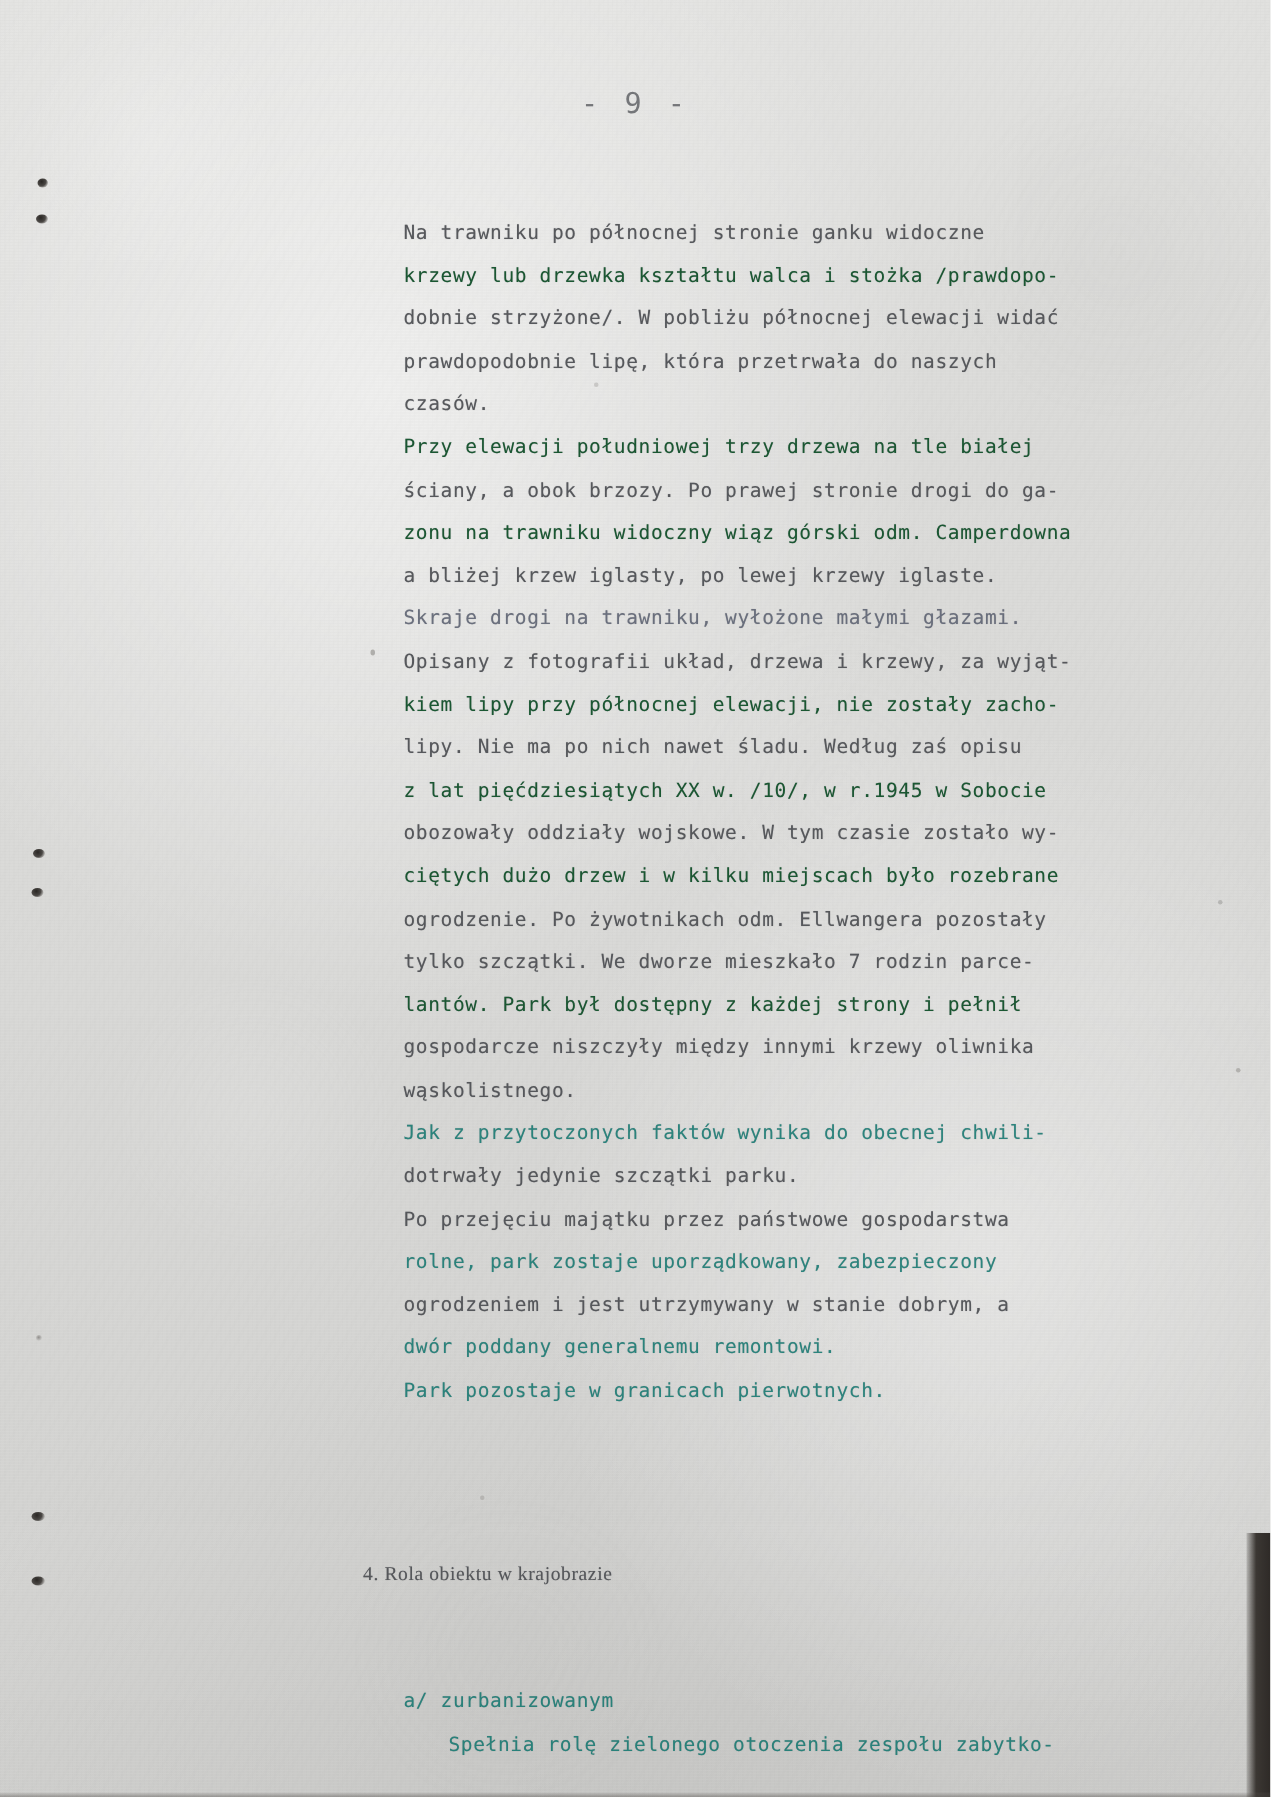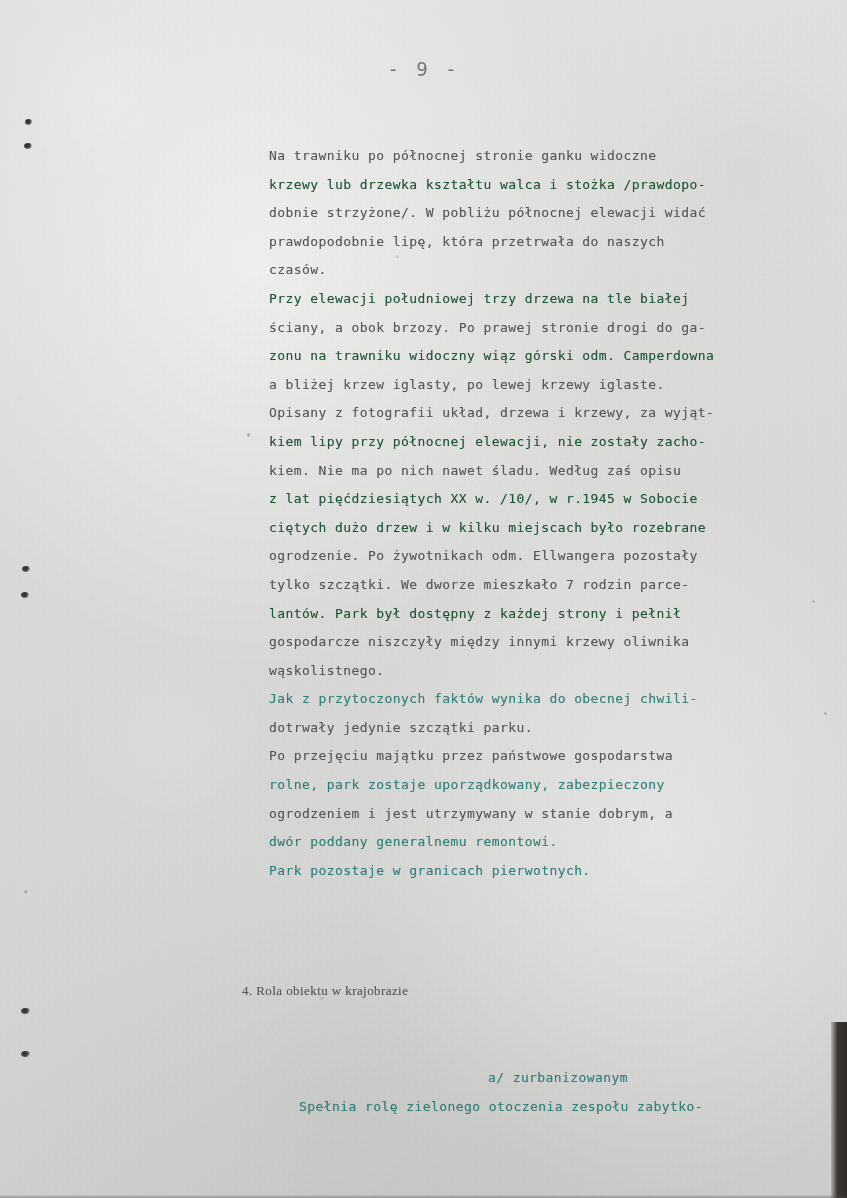--- a/index.html
+++ b/index.html
@@ -97,21 +97,21 @@
     letter-spacing: 0.42px;
     white-space: pre;
     color: #4e5054;
     font-family: "DejaVu Sans Mono", "Liberation Mono", monospace;
     text-shadow: 0 0 0.7px rgba(90,92,96,0.45);
   }
 
   
   .ind-body   { padding-left: 269px; }
   .ind-num    { padding-left: 242px; font-family: Liberation Serif, serif; }
-  .ind-sub    { padding-left: 269px; text-align: center; }
+  .ind-sub    { padding-left: 269px; }
   .ind-subtxt { padding-left: 299px; }
 
   
   .ink-dark   { color: #14532d; opacity: 0.97; }
   .ink-mid    { color: #4e5054; opacity: 0.94; }
   .ink-light  { color: #0f766e; opacity: 0.86; }
   .ink-blue   { color: #5a6070; opacity: 0.88; }
   .spacer-md { height: 58px; }
   .spacer-lg { height: 92px; }
 
@@ -162,24 +162,26 @@
 
     <div class="tline ind-body ink-mid">Na trawniku po północnej stronie ganku widoczne</div>
     <div class="tline ind-body ink-dark">krzewy lub drzewka kształtu walca i stożka /prawdopo-</div>
     <div class="tline ind-body ink-mid">dobnie strzyżone/. W pobliżu północnej elewacji widać</div>
     <div class="tline ind-body ink-mid">prawdopodobnie lipę, która przetrwała do naszych</div>
     <div class="tline ind-body ink-mid">czasów.</div>
     <div class="tline ind-body ink-dark">Przy elewacji południowej trzy drzewa na tle białej</div>
     <div class="tline ind-body ink-mid">ściany, a obok brzozy. Po prawej stronie drogi do ga-</div>
     <div class="tline ind-body ink-dark">zonu na trawniku widoczny wiąz górski odm. Camperdowna</div>
     <div class="tline ind-body ink-mid">a bliżej krzew iglasty, po lewej krzewy iglaste.</div>
+    <div class="tline ind-body ink-blue">Skraje drogi na trawniku, wyłożone małymi głazami.</div>
     <div class="tline ind-body ink-mid">Opisany z fotografii układ, drzewa i krzewy, za wyjąt-</div>
     <div class="tline ind-body ink-dark">kiem lipy przy północnej elewacji, nie zostały zacho-</div>
-    <div class="tline ind-body ink-mid">kiem. Nie ma po nich nawet śladu. Według zaś opisu</div>
+    <div class="tline ind-body ink-mid">lipy. Nie ma po nich nawet śladu. Według zaś opisu</div>
     <div class="tline ind-body ink-dark">z lat pięćdziesiątych XX w. /10/, w r.1945 w Sobocie</div>
+    <div class="tline ind-body ink-mid">obozowały oddziały wojskowe. W tym czasie zostało wy-</div>
     <div class="tline ind-body ink-dark">ciętych dużo drzew i w kilku miejscach było rozebrane</div>
     <div class="tline ind-body ink-mid">ogrodzenie. Po żywotnikach odm. Ellwangera pozostały</div>
     <div class="tline ind-body ink-mid">tylko szczątki. We dworze mieszkało 7 rodzin parce-</div>
     <div class="tline ind-body ink-dark">lantów. Park był dostępny z każdej strony i pełnił</div>
     <div class="tline ind-body ink-mid">gospodarcze niszczyły między innymi krzewy oliwnika</div>
     <div class="tline ind-body ink-mid">wąskolistnego.</div>
     <div class="tline ind-body ink-light">Jak z przytoczonych faktów wynika do obecnej chwili-</div>
     <div class="tline ind-body ink-mid">dotrwały jedynie szczątki parku.</div>
     <div class="tline ind-body ink-mid">Po przejęciu majątku przez państwowe gospodarstwa</div>
     <div class="tline ind-body ink-light">rolne, park zostaje uporządkowany, zabezpieczony</div>

